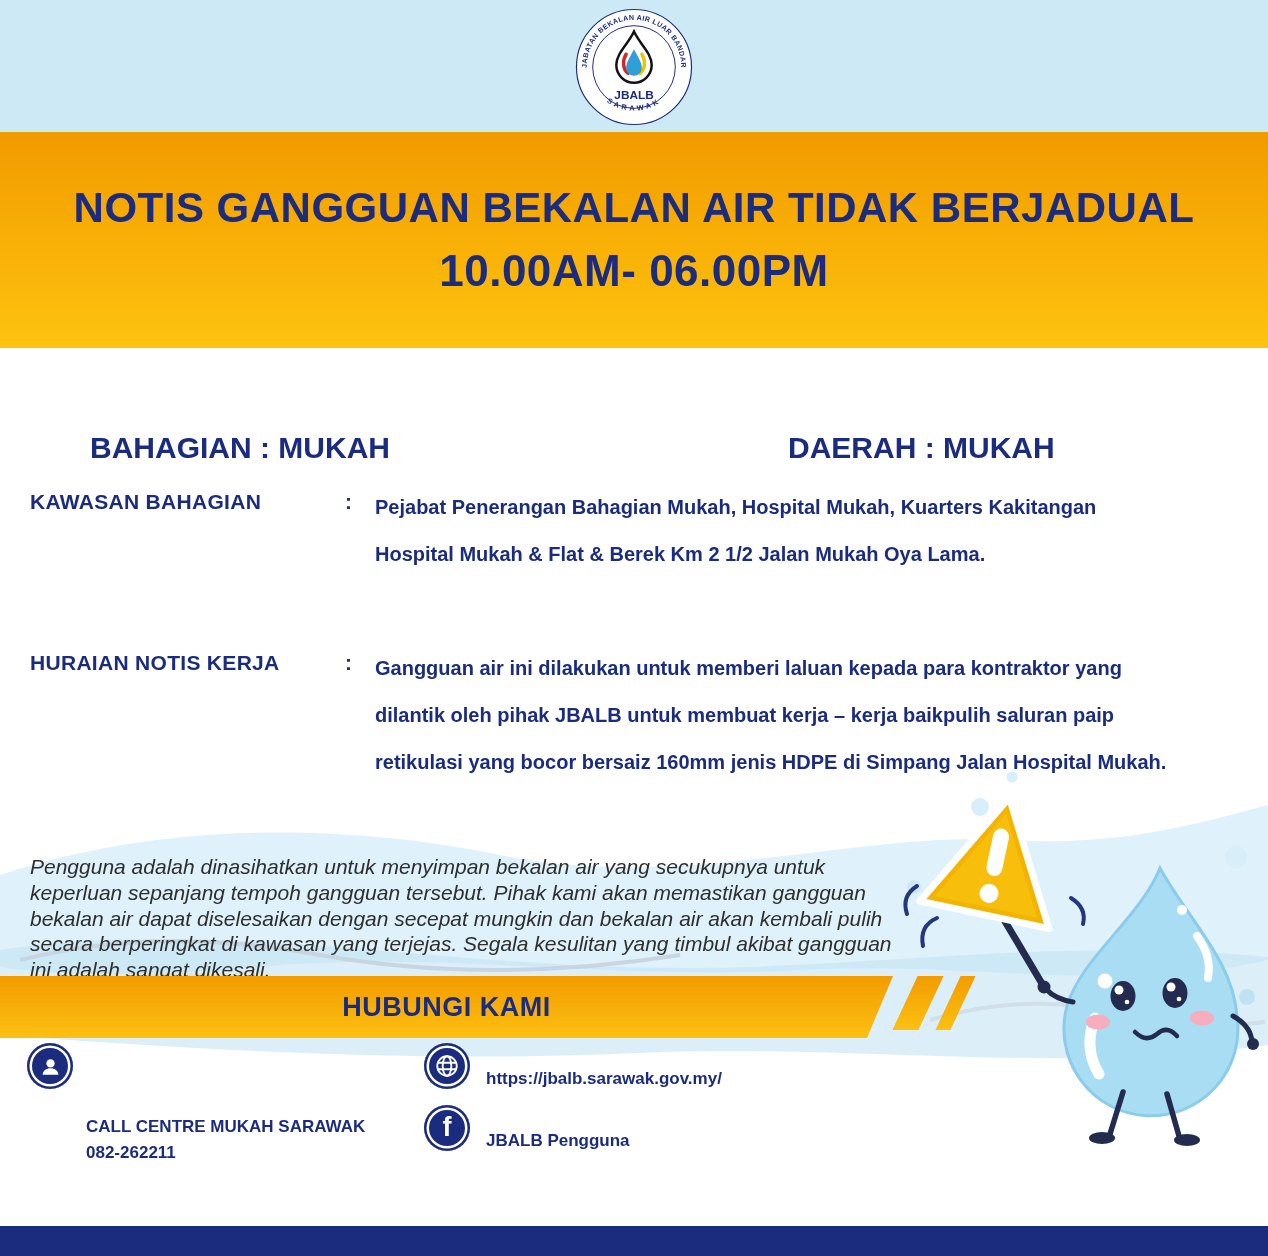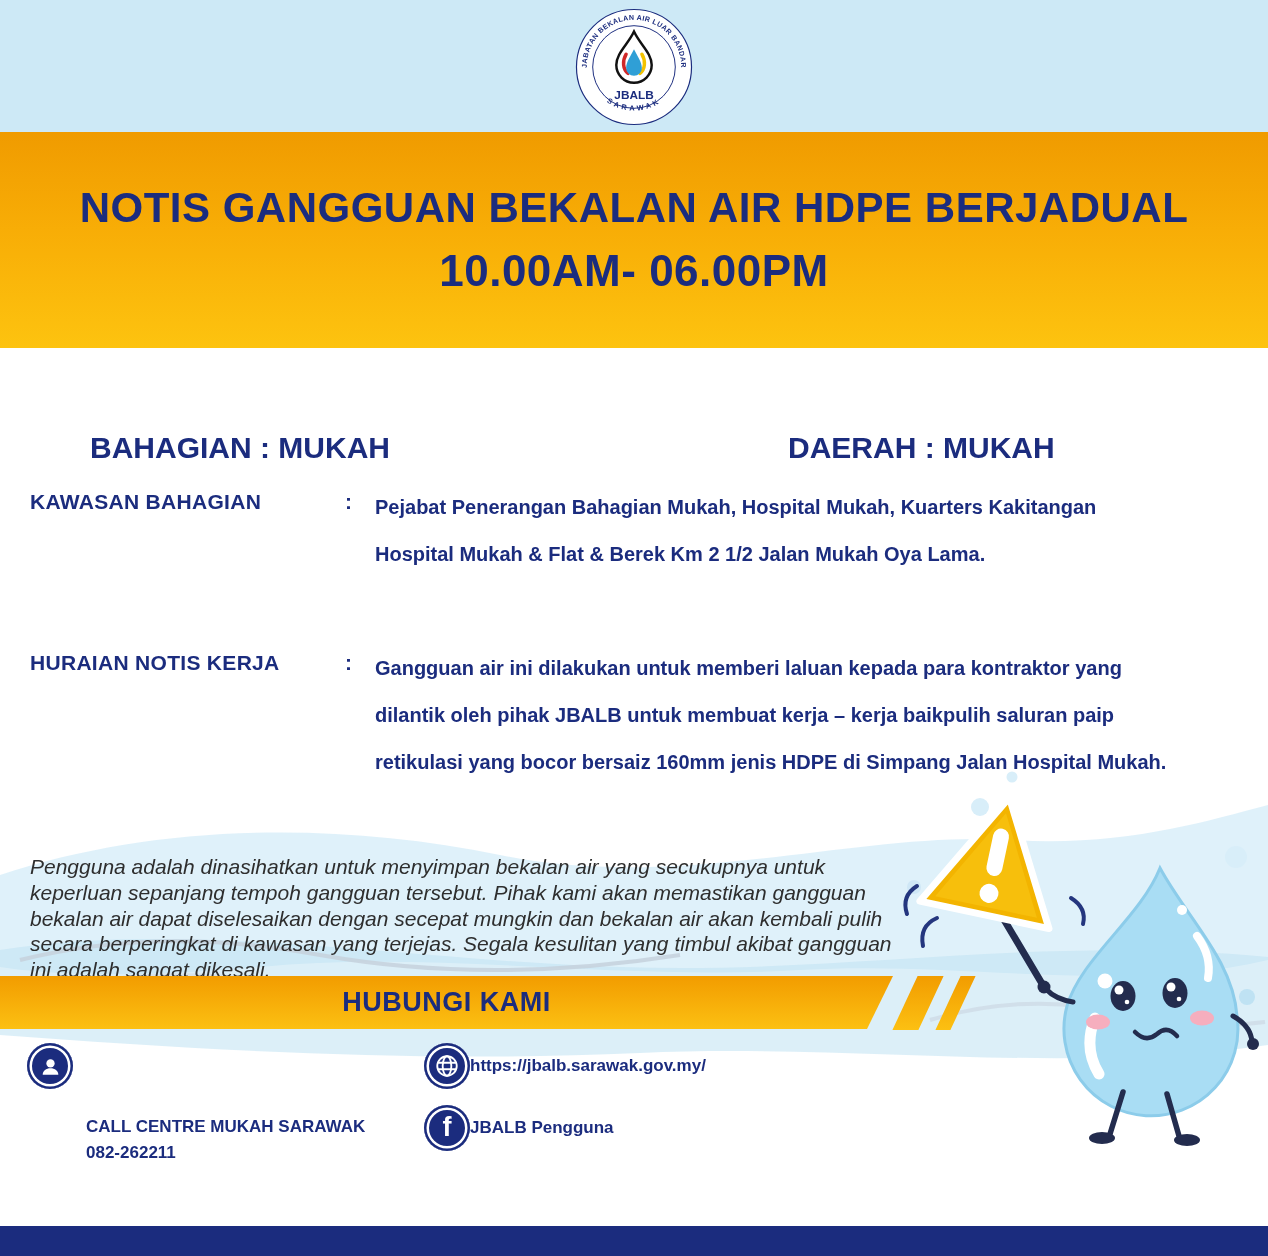--- a/index.html
+++ b/index.html
@@ -35,31 +35,31 @@
   .d-text { flex:1; max-width:805px; font-size:20px; font-weight:bold; color:#1b2c7e; line-height:47px; }
 
   .advisory {
     position:absolute; top:854px; left:30px; width:885px; z-index:5;
     font-size:21px; font-style:italic; color:#2e2e2e; line-height:1.23;
   }
 
   .splash { position:absolute; top:735px; left:0; z-index:1; }
 
   .contact-banner {
-    position:absolute; top:976px; left:0; width:893px; height:53px; z-index:6;
+    position:absolute; top:976px; left:0; width:893px; height:62px; z-index:6;
     background:linear-gradient(180deg,#f29c00,#fcc012);
     clip-path:polygon(0 0, 100% 0, calc(100% - 26px) 100%, 0 100%);
     display:flex; align-items:center; justify-content:center;
   }
   .contact-heading { color:#1b2c7e; font-size:27px; font-weight:bold; letter-spacing:0.5px; }
   .stripe { position:absolute; top:976px; height:54px; background:linear-gradient(180deg,#f29c00,#fcc012); transform:skewX(-25deg); z-index:6; }
   .stripe1 { left:905px; width:26px; }
   .stripe2 { left:948px; width:15px; }
 
-  .contact-item { position:absolute; display:flex; align-items:center; gap:0; z-index:7; }
+  .contact-item { position:absolute; display:flex; align-items:flex-end; gap:16px; z-index:7; }
   .ci-website   { left:424px; top:1043px; }
   .ci-instagram { left:752px; top:1037px; }
   .ci-facebook  { left:424px; top:1105px; }
   .ci-person    { left:27px;  top:1043px; }
   .cicon {
     flex:none; width:46px; height:46px; border-radius:50%; background:#1b2c7e;
     display:flex; align-items:center; justify-content:center;
     box-shadow: inset 0 0 0 2.5px #1b2c7e, inset 0 0 0 5px #ffffff;
   }
   .clabel { font-size:17px; font-weight:bold; color:#1b2c7e; white-space:nowrap; }
@@ -109,21 +109,21 @@
         <path d="M60 24 C 54 37, 42 46, 42 58 A 18 18 0 0 0 78 58 C 78 46, 66 37, 60 24 Z" fill="#ffffff" stroke="#111111" stroke-width="2.5"></path>
         <path d="M52 47 C 48 54, 48.5 62, 54 66.5" stroke="#d02828" stroke-width="3.5" fill="none" stroke-linecap="round"></path>
         <path d="M68 47 C 72 54, 71.5 62, 66 66.5" stroke="#f2c200" stroke-width="3.5" fill="none" stroke-linecap="round"></path>
         <path d="M60 42 C 56.5 49, 52 55, 52 61 A 8 8 0 0 0 68 61 C 68 55, 63.5 49, 60 42 Z" fill="#2f9fd6"></path>
       </g>
       <text x="60" y="93" text-anchor="middle" font-size="12" font-weight="bold" fill="#1b2c7e">JBALB</text>
     </svg>
   </div>
 
   <div class="notice-banner">
-    <div class="nb-line nb-line1">NOTIS GANGGUAN BEKALAN AIR HDPE BERJADUAL</div>
+    <div class="nb-line nb-line1">NOTIS GANGGUAN BEKALAN AIR TIDAK BERJADUAL</div>
     <div class="nb-line nb-line3">10.00AM- 06.00PM</div>
   </div>
 
   <div class="region-heading bahagian">BAHAGIAN : MUKAH</div>
   <div class="region-heading daerah">DAERAH : MUKAH</div>
 
   <div class="detail-row row-kawasan">
     <div class="d-label">KAWASAN BAHAGIAN</div>
     <div class="d-colon">:</div>
     <div class="d-text">Pejabat Penerangan Bahagian Mukah, Hospital Mukah, Kuarters Kakitangan Hospital Mukah &amp; Flat &amp; Berek Km 2 1/2 Jalan Mukah Oya Lama.</div>

